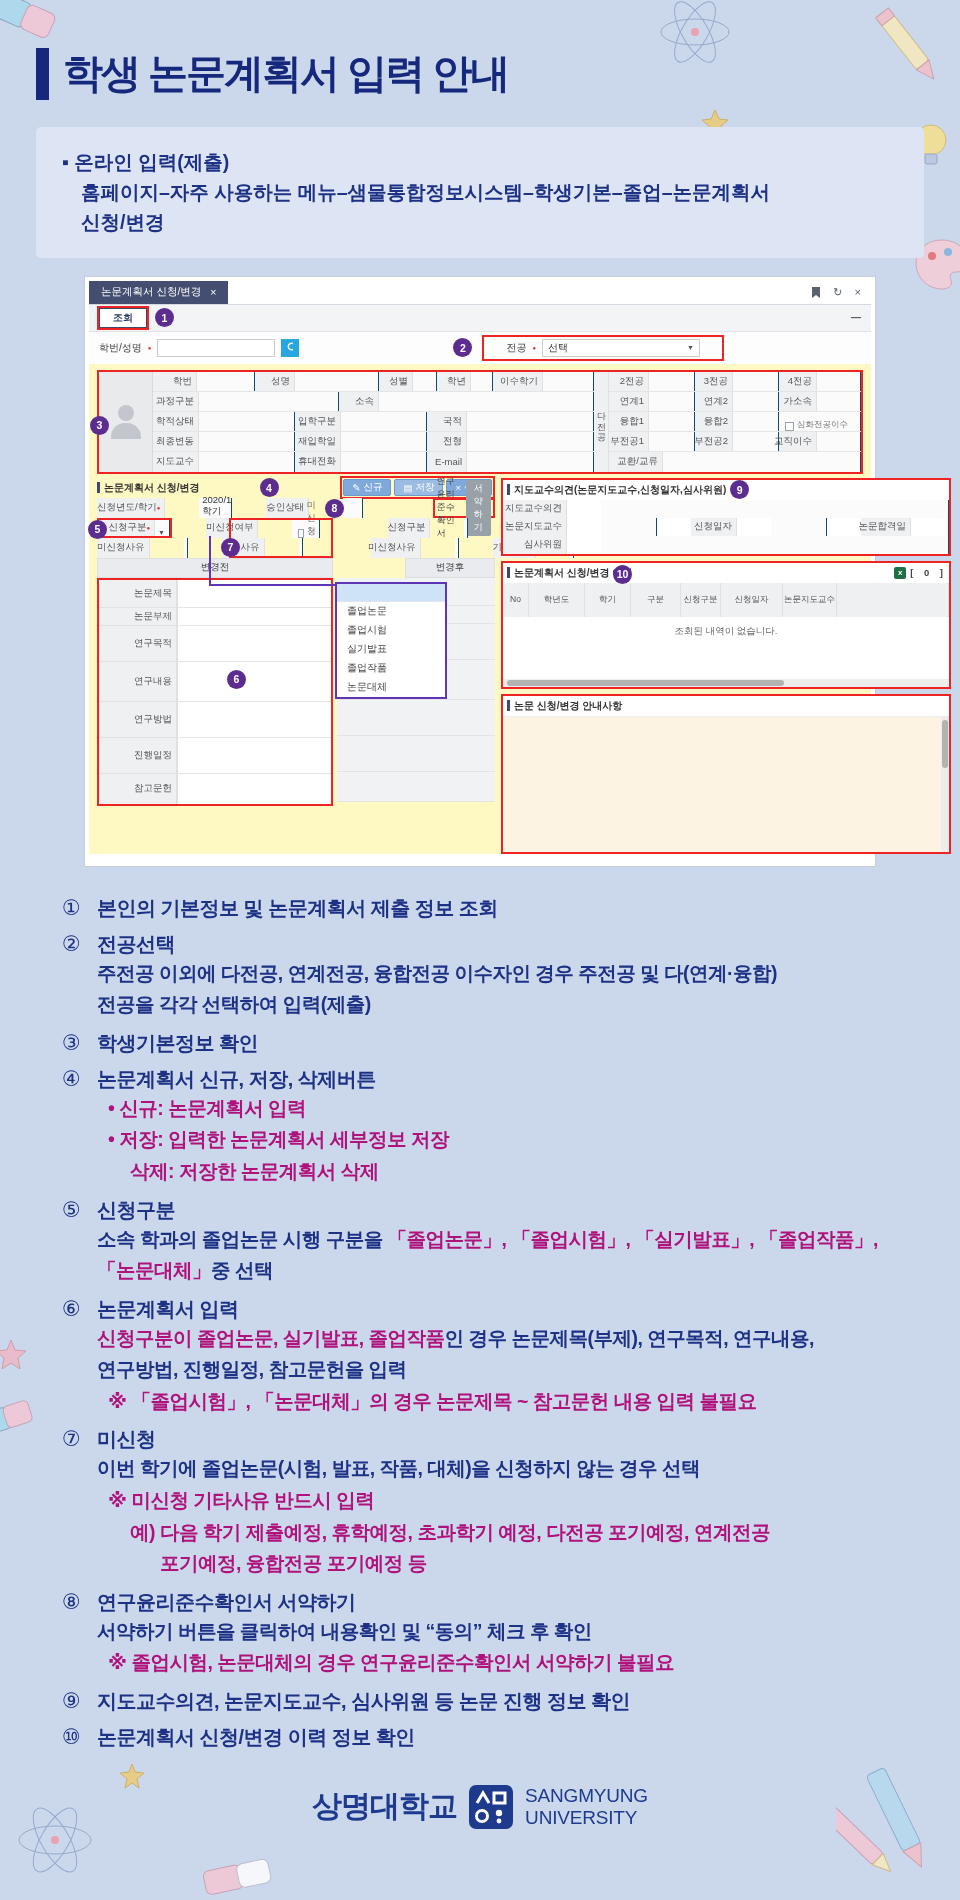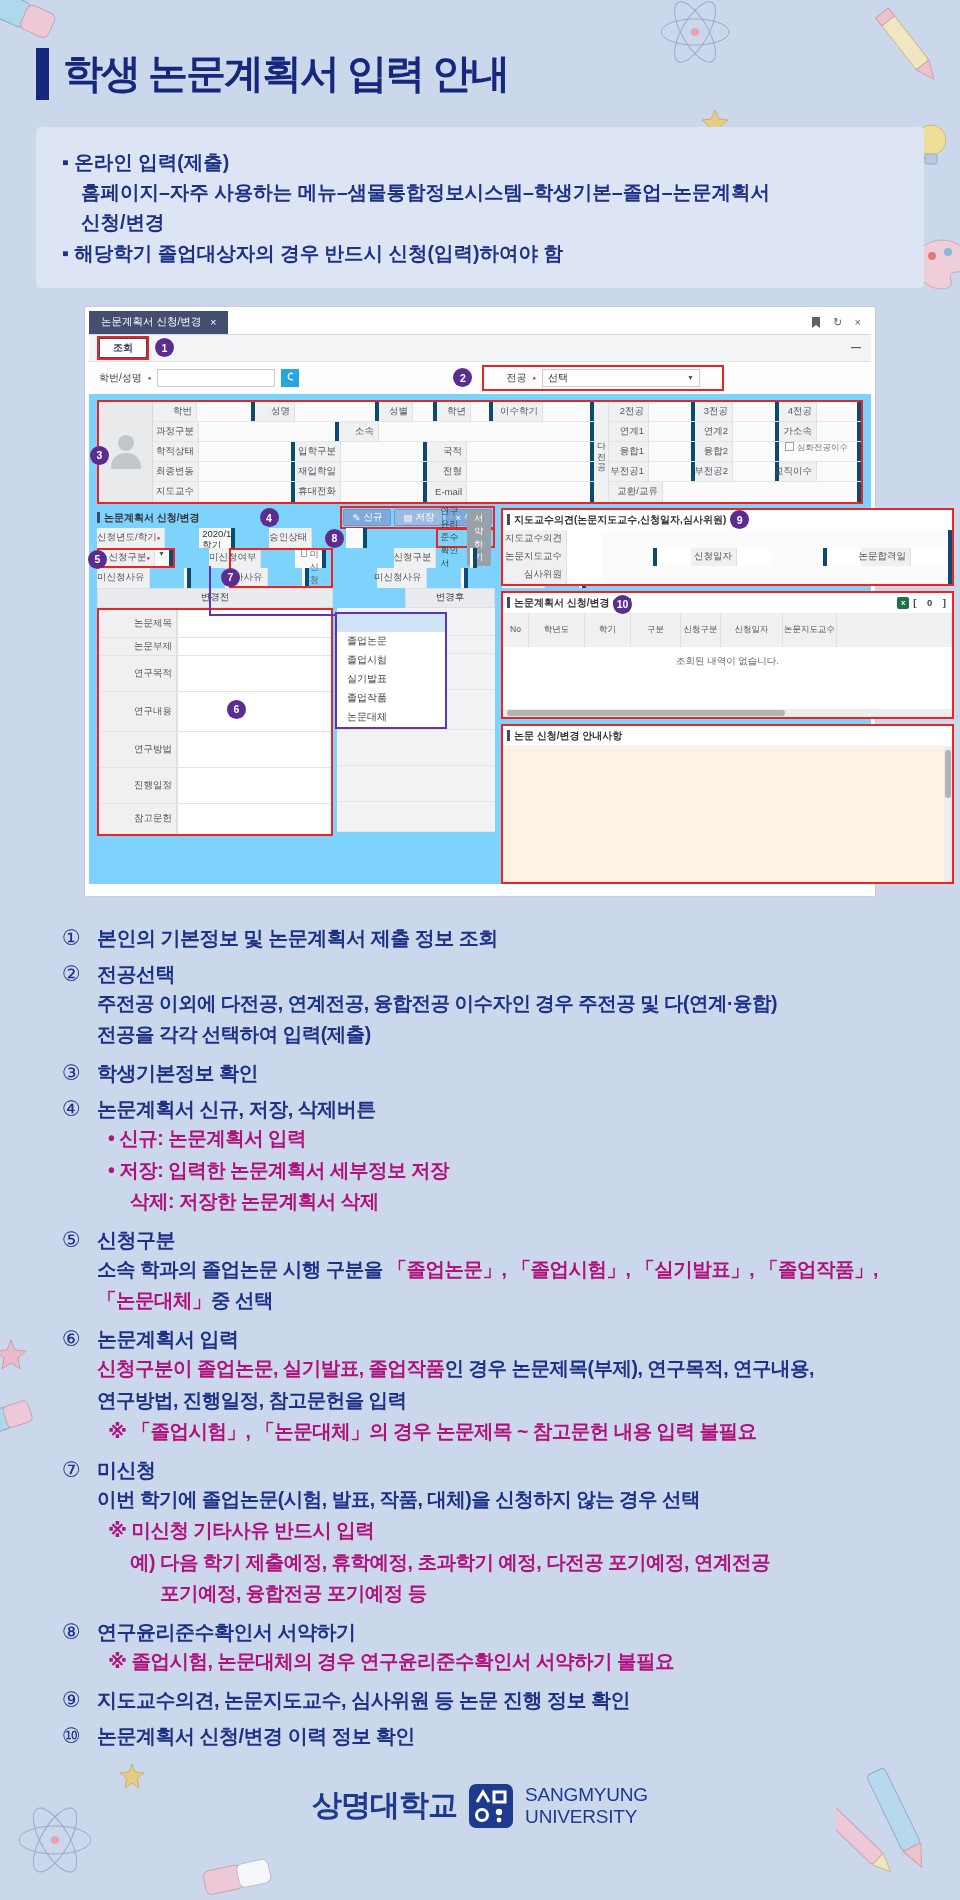--- a/index.html
+++ b/index.html
@@ -20,21 +20,21 @@
   
   .info-box {
     margin-top: 26px; background: #dde4f4; border-radius: 5px;
     padding: 20px 26px; color: #1d3185; font-weight: 700;
     font-size: 19.5px; line-height: 1.55;
   }
   .info-line.ind { padding-left: 19px; }
 
   
   .app-card { background: #fff; padding: 4px; margin: 18px auto 0; width: 792px; border: 1px solid #c6cddb; }
-  .app { position: relative; background: #7dd3fc; font-size: 10px; color: #444; }
+  .app { position: relative; background: #fef9c3; font-size: 10px; color: #444; }
   .tabstrip { height: 24px; display: flex; align-items: stretch; border-bottom: 1px solid #d4d8e0; background: #fff; }
   .tab { background: #434e70; color: #fff; display: flex; align-items: center; gap: 9px; padding: 0 12px; font-size: 10.5px; }
   .strip-icons { margin-left: auto; display: flex; align-items: center; gap: 12px; padding-right: 10px; color: #5a6270; font-size: 11px; }
   .toolbar { height: 27px; background: #f3f4f6; border-bottom: 1px solid #e1e3e8; display: flex; align-items: center; padding: 0 10px; }
   .btn-inquiry { border: 1px solid #3d4a6e; color: #2c3a63; background: #fff; font-weight: 700; padding: 2px 13px; font-size: 10px; box-shadow: 0 0 0 2px #ee2424; cursor: pointer; }
   .minimize { margin-left: auto; color: #555; font-weight: 700; }
   .filterrow { height: 32px; display: flex; align-items: center; padding: 0 10px; gap: 6px; background: #fdfdfd; }
   .flabel { color: #444; font-size: 10px; }
   .req { color: #e2342c; font-size: 6px; vertical-align: top; }
   .tinput { width: 118px; height: 18px; background: #fff; border: 1px solid #c7ccd5; }
@@ -48,21 +48,21 @@
   .abs { position: absolute; }
 
   .stu { position: relative; margin: 6px 8px 4px; border: 2px solid #ee2424; display: flex; background: #fff; }
   .photo { width: 54px; background: #e9eaec; border-right: 1px solid #d9d9d9; display: flex; flex-direction: column; align-items: center; justify-content: center; gap: 2px; }
   .ph-head { width: 16px; height: 16px; border-radius: 50%; background: #c3c7cd; }
   .ph-body { width: 30px; height: 16px; border-radius: 14px 14px 0 0; background: #c3c7cd; }
   .grid { display: flex; flex-direction: column; }
   .grow { display: flex; height: 20px; border-bottom: 1px solid #e5e5e5; }
   .grow:last-child { border-bottom: none; }
   .cl { background: #eef0f2; color: #555; display: flex; align-items: center; justify-content: flex-end; padding-right: 4px; font-size: 9.5px; border-right: 1px solid #e0e0e0; white-space: nowrap; }
-  .cv { background: #fbfbfb; border-right: 4px solid #0c4a6e; display: flex; align-items: flex-start; padding-left: 3px; color: #333; }
+  .cv { background: #fbfbfb; border-right: 1px solid #0c4a6e; display: flex; align-items: flex-end; padding-left: 3px; color: #333; }
   .rot { width: 15px; background: #eef0f2; border-right: 1px solid #e0e0e0; display: flex; align-items: center; justify-content: center; writing-mode: vertical-rl; font-size: 9px; color: #555; letter-spacing: 2px; }
   .chk { width: 9px; height: 9px; border: 1px solid #9aa2ac; background: #fff; display: inline-block; margin: 0 3px; }
 
   .main { display: flex; gap: 6px; margin: 4px 8px 8px; align-items: flex-start; }
   .lpanel { width: 398px; position: relative; }
   .rpanel { flex: 1; display: flex; flex-direction: column; gap: 5px; }
   .phead { display: flex; align-items: center; height: 20px; font-weight: 700; color: #333; font-size: 10px; }
   .phead .bar { width: 3px; height: 11px; background: #3c4a6e; margin-right: 4px; }
   .abtns { margin-left: auto; display: flex; gap: 3px; padding: 1px; }
   .ab { background: #7fa9db; color: #fff; display: flex; align-items: center; gap: 3px; padding: 1px 8px; font-size: 9.5px; border-radius: 2px; border: 1px solid #6d99cf; cursor: pointer; }
@@ -191,21 +191,20 @@
 
   <div class="title-row">
     <div class="title-bar"></div>
     <h1 class="page-title">학생 논문계획서 입력 안내</h1>
   </div>
 
   <div class="info-box">
     <div class="info-line">▪ 온라인 입력(제출)</div>
     <div class="info-line ind">홈페이지–자주 사용하는 메뉴–샘물통합정보시스템–학생기본–졸업–논문계획서</div>
     <div class="info-line ind">신청/변경</div>
-    <div class="info-line">▪ 해당학기 졸업대상자의 경우 반드시 신청(입력)하여야 함</div>
   </div>
 
   <div class="app-card">
   <div class="app">
 
     <div class="tabstrip">
       <div class="tab">
         <span>논문계획서 신청/변경</span>
         <span>×</span>
       </div>
@@ -600,20 +599,21 @@
         <div class="ins-line ind1"><span class="navy">이번 학기에 졸업논문(시험, 발표, 작품, 대체)을 신청하지 않는 경우 선택</span></div>
         <div class="ins-line ind2"><span class="magenta">※ 미신청 기타사유 반드시 입력</span></div>
         <div class="ins-line ind3"><span class="magenta">예) 다음 학기 제출예정, 휴학예정, 초과학기 예정, 다전공 포기예정, 연계전공</span></div>
         <div class="ins-line ind4"><span class="magenta">포기예정, 융합전공 포기예정 등</span></div>
       </div>
       <div class="ins-item">
         <div class="ins-head">
           <span class="ins-num">⑧</span>
           <span class="ins-title">연구윤리준수확인서 서약하기</span>
         </div>
+        <div class="ins-line ind1"><span class="navy">서약하기 버튼을 클릭하여 내용확인 및 “동의” 체크 후 확인</span></div>
         <div class="ins-line ind2"><span class="magenta">※ 졸업시험, 논문대체의 경우 연구윤리준수확인서 서약하기 불필요</span></div>
       </div>
       <div class="ins-item">
         <div class="ins-head">
           <span class="ins-num">⑨</span>
           <span class="ins-title">지도교수의견, 논문지도교수, 심사위원 등 논문 진행 정보 확인</span>
         </div>
       </div>
       <div class="ins-item">
         <div class="ins-head">

